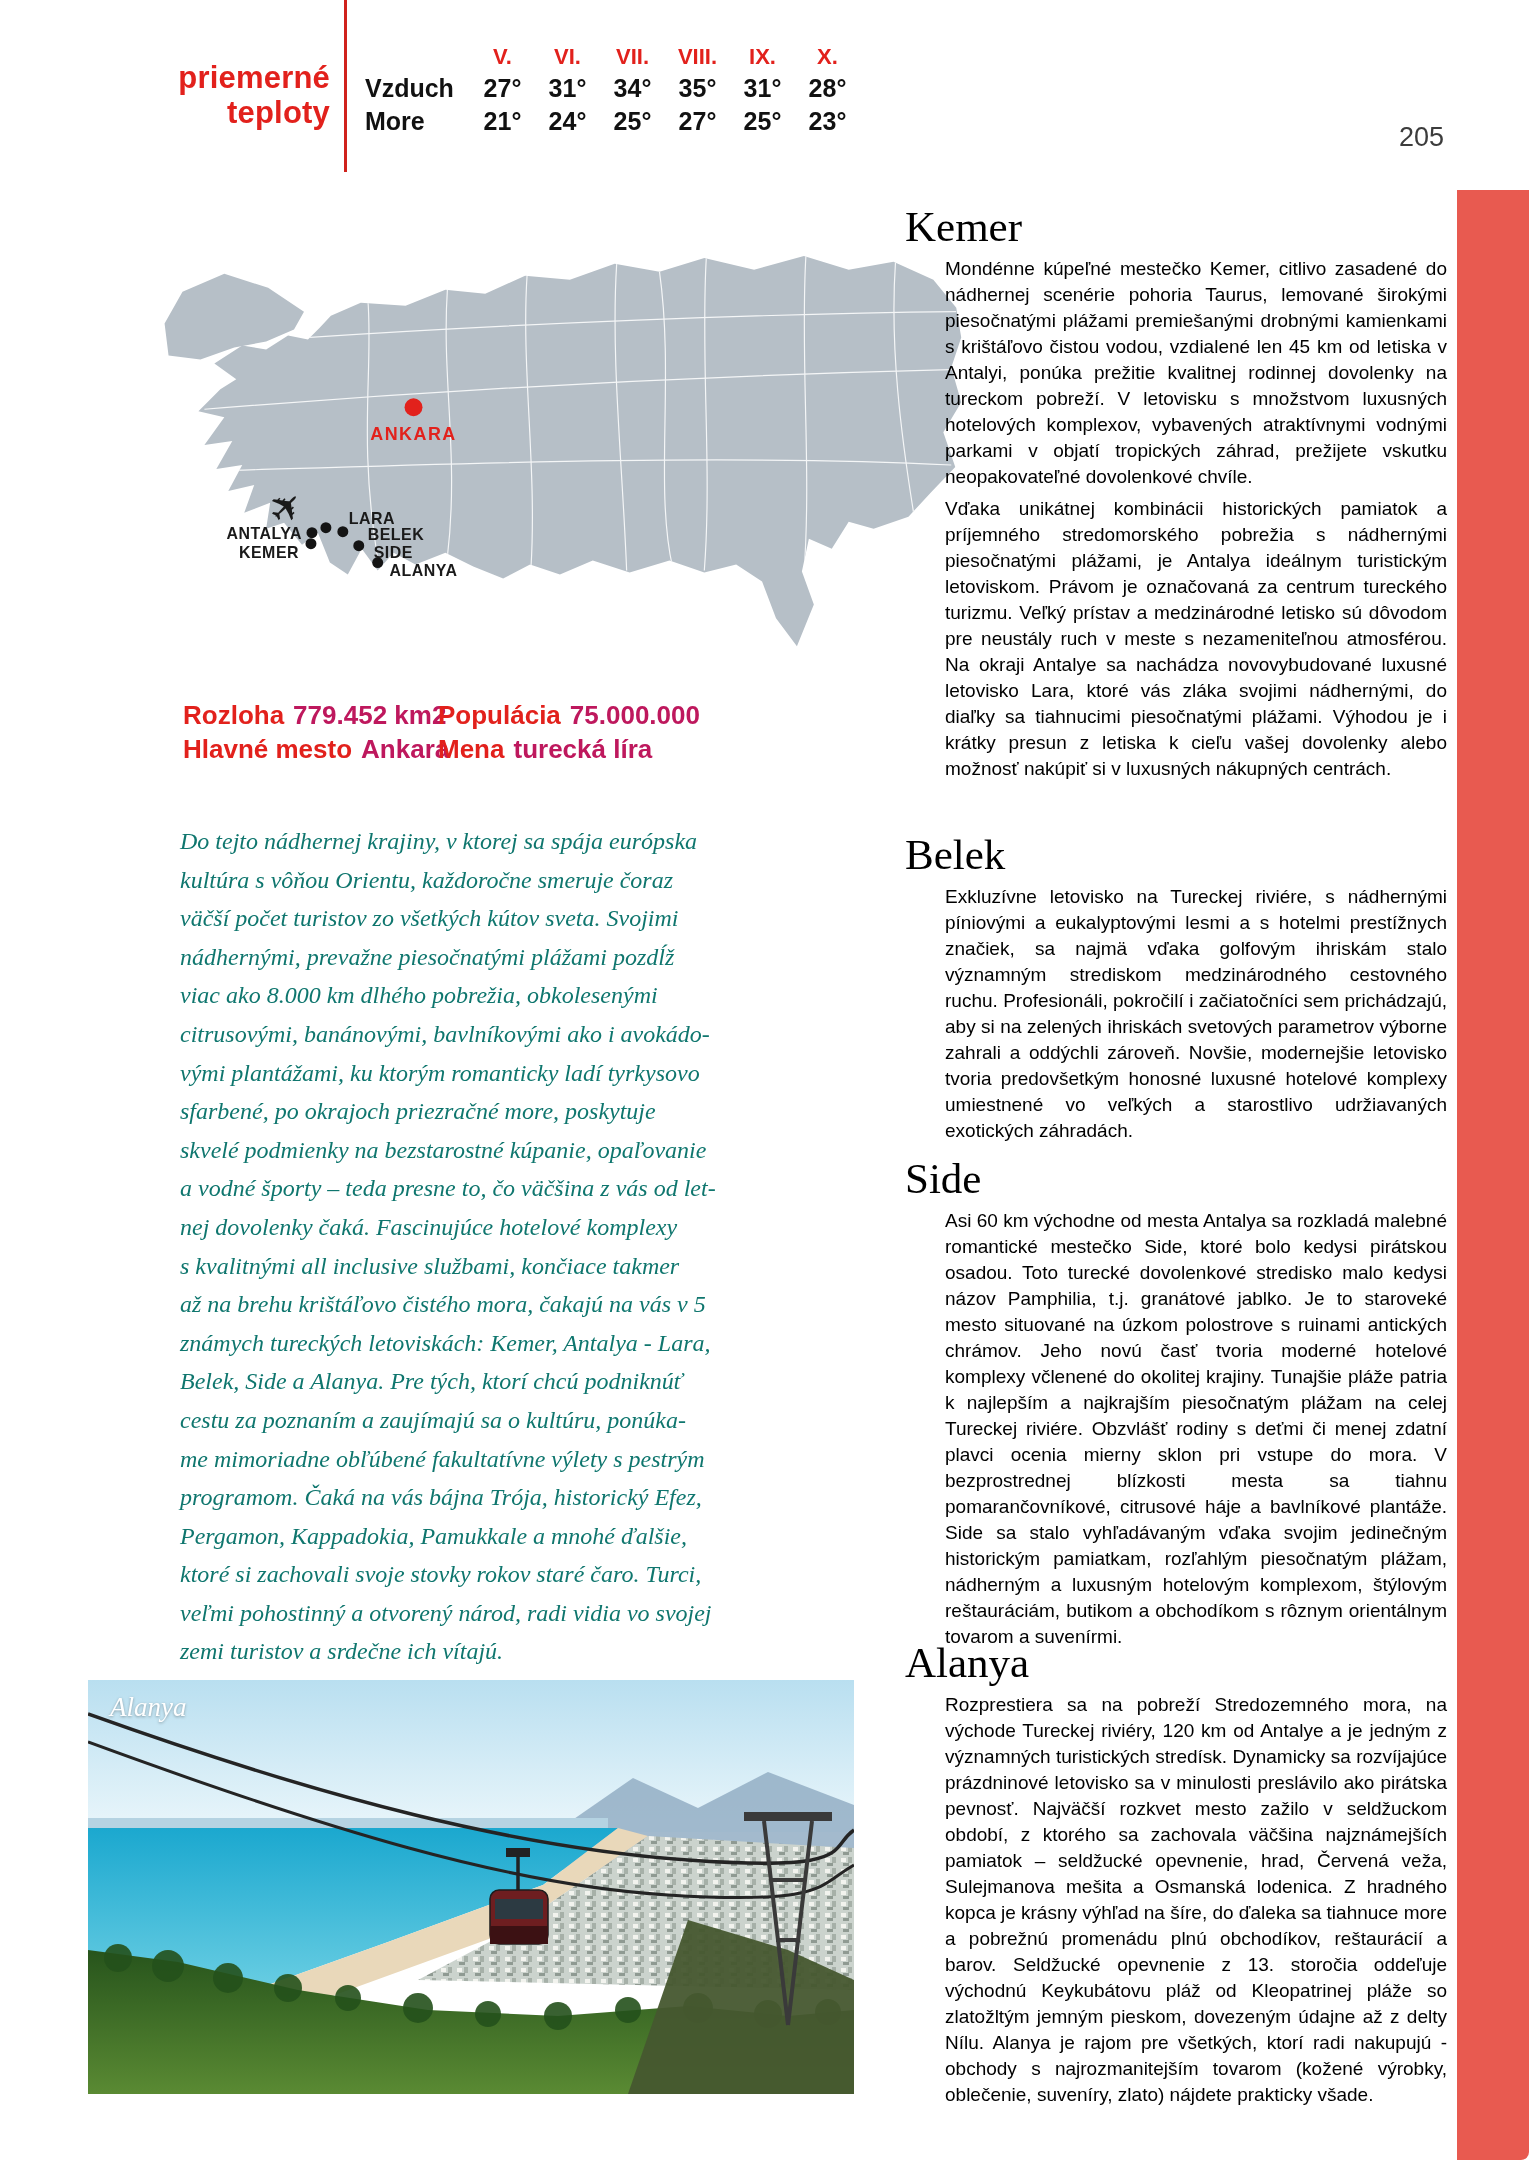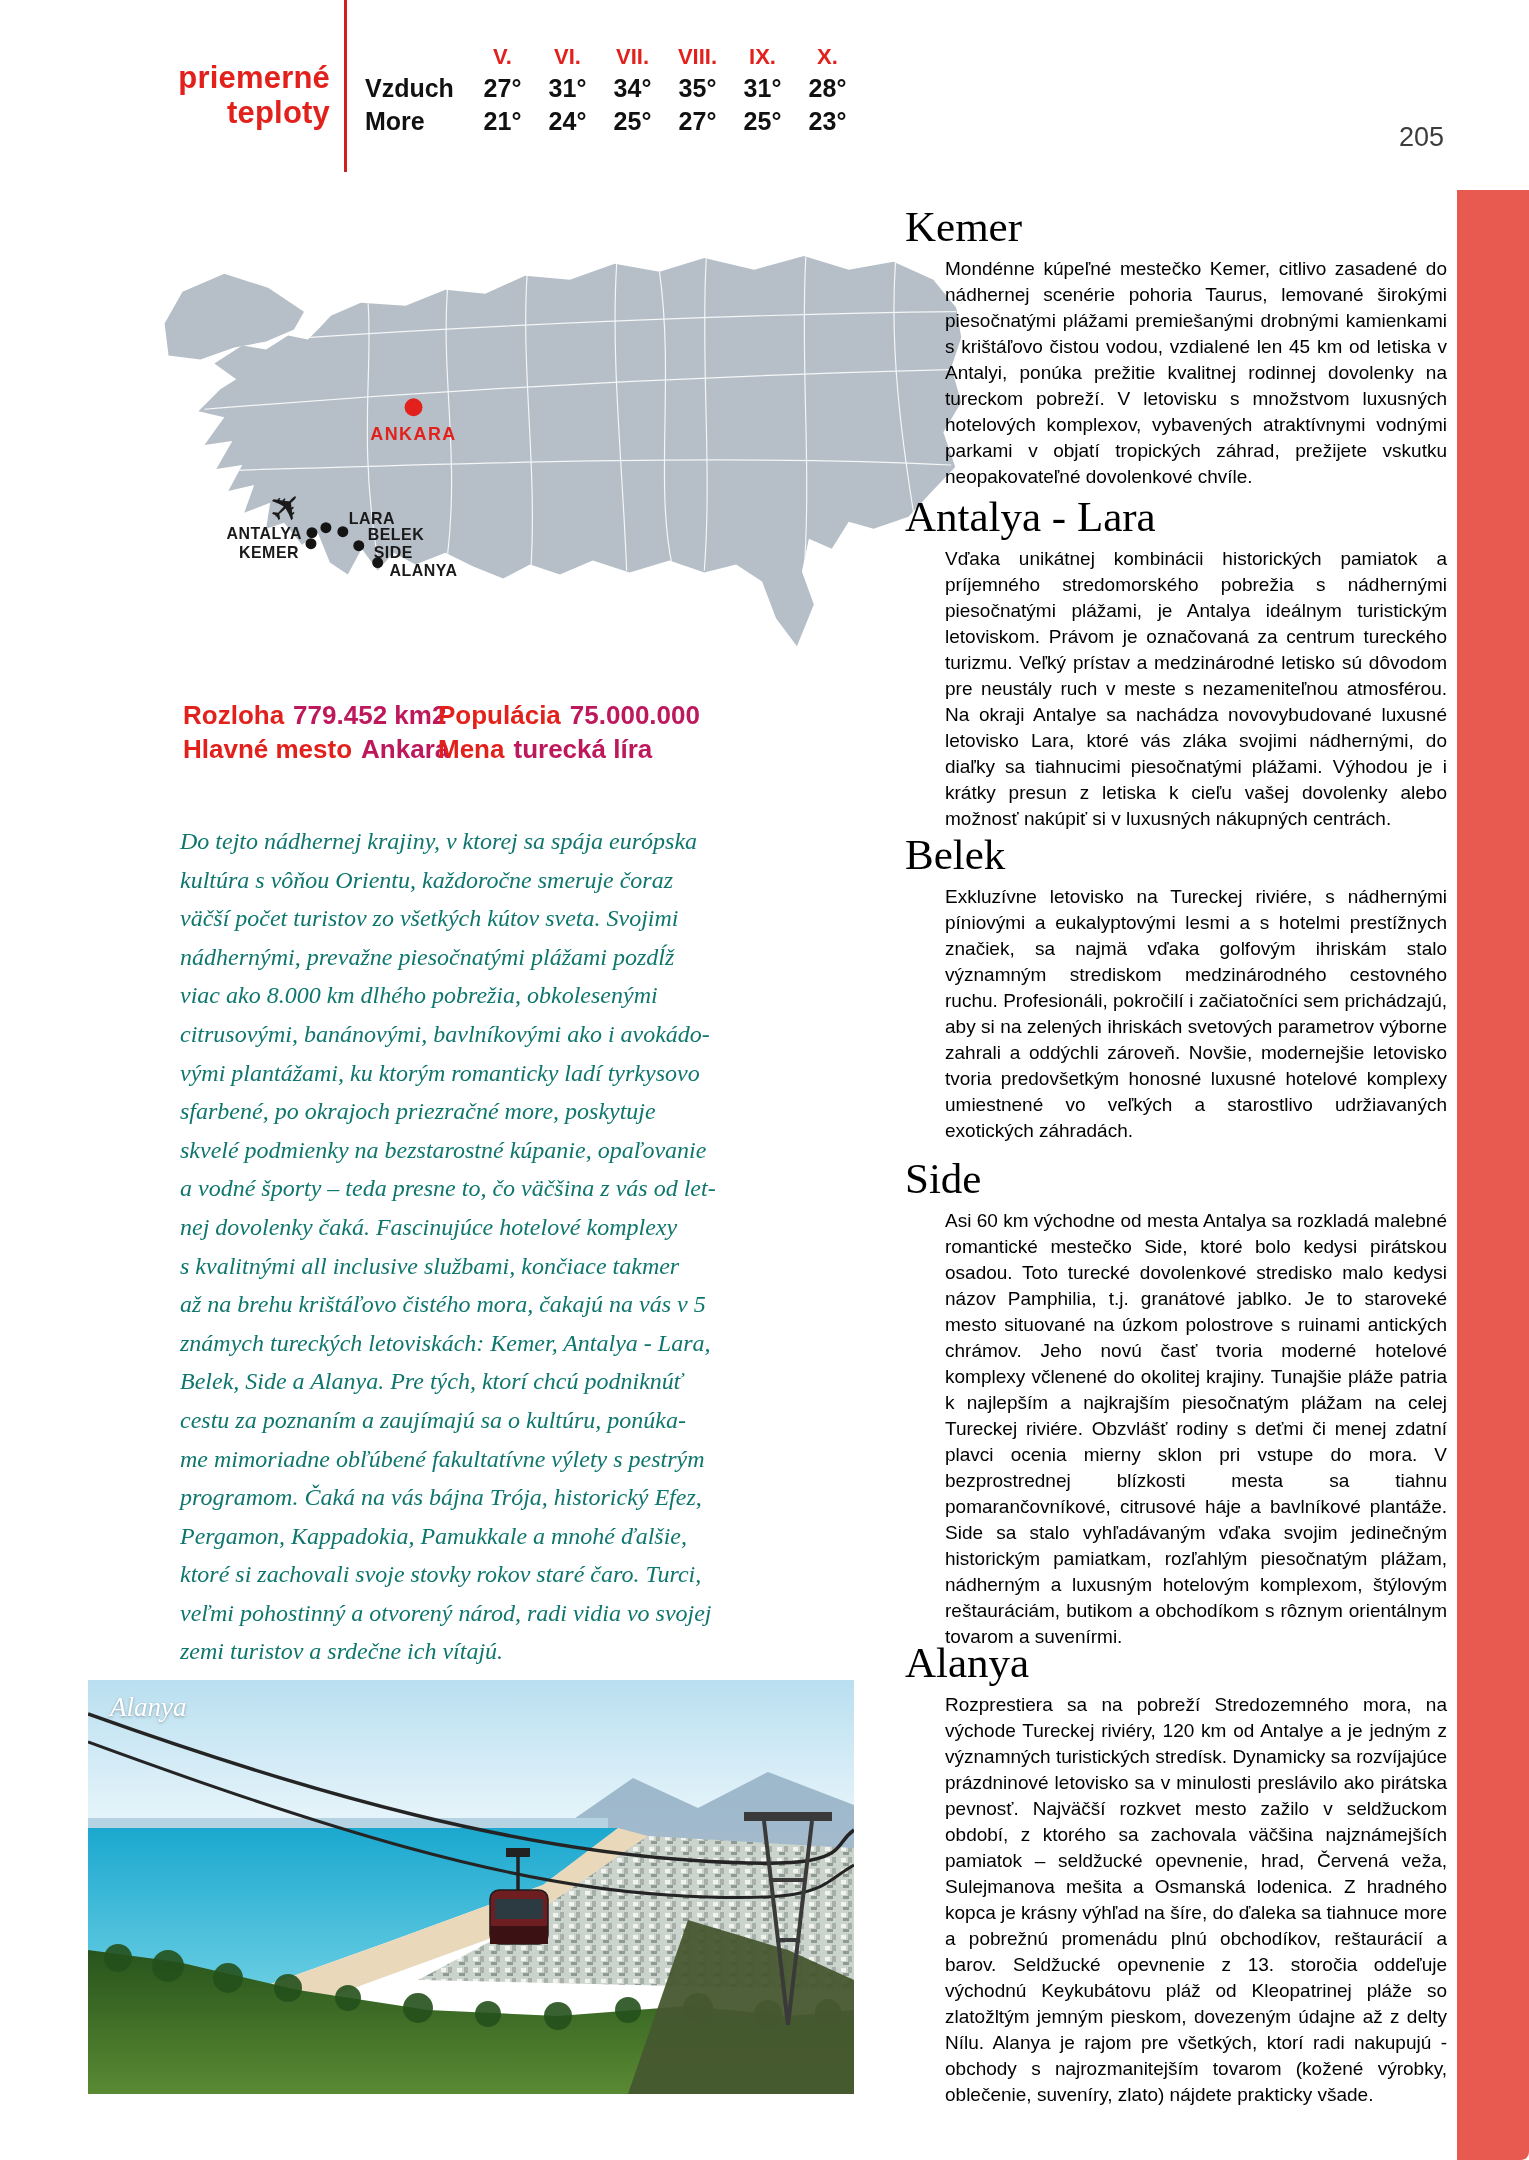--- a/index.html
+++ b/index.html
@@ -179,21 +179,20 @@
 Pergamon, Kappadokia, Pamukkale a mnohé ďalšie,
 ktoré si zachovali svoje stovky rokov staré čaro. Turci,
 veľmi pohostinný a otvorený národ, radi vidia vo svojej
 zemi turistov a srdečne ich vítajú.</div>
 
   <section class="sec" style="top:202px">
     <h2>Kemer</h2>
     <div class="body">Mondénne kúpeľné mestečko Kemer, citlivo zasadené do nádhernej scenérie pohoria Taurus, lemované širokými piesočnatými plážami premiešanými drobnými kamienkami s krištáľovo čistou vodou, vzdialené len 45 km od letiska v Antalyi, ponúka prežitie kvalitnej rodinnej dovolenky na tureckom pobreží. V letovisku s množstvom luxusných hotelových komplexov, vybavených atraktívnymi vodnými parkami v objatí tropických záhrad, prežijete vskutku neopakovateľné dovolenkové chvíle.</div>
   </section>
   <section class="sec" style="top:492px">
-    <h2>Antalya - Lara</h2>
     <div class="body">Vďaka unikátnej kombinácii historických pamiatok a príjemného stredomorského pobrežia s nádhernými piesočnatými plážami, je Antalya ideálnym turistickým letoviskom. Právom je označovaná za centrum tureckého turizmu. Veľký prístav a medzinárodné letisko sú dôvodom pre neustály ruch v meste s nezameniteľnou atmosférou. Na okraji Antalye sa nachádza novovybudované luxusné letovisko Lara, ktoré vás zláka svojimi nádhernými, do diaľky sa tiahnucimi piesočnatými plážami. Výhodou je i krátky presun z letiska k cieľu vašej dovolenky alebo možnosť nakúpiť si v luxusných nákupných centrách.</div>
   </section>
   <section class="sec" style="top:830px">
     <h2>Belek</h2>
     <div class="body">Exkluzívne letovisko na Tureckej riviére, s nádhernými píniovými a eukalyptovými lesmi a s hotelmi prestížnych značiek, sa najmä vďaka golfovým ihriskám stalo významným strediskom medzinárodného cestovného ruchu. Profesionáli, pokročilí i začiatočníci sem prichádzajú, aby si na zelených ihriskách svetových parametrov výborne zahrali a oddýchli zároveň. Novšie, modernejšie letovisko tvoria predovšetkým honosné luxusné hotelové komplexy umiestnené vo veľkých a starostlivo udržiavaných exotických záhradách.</div>
   </section>
   <section class="sec" style="top:1154px">
     <h2>Side</h2>
     <div class="body">Asi 60 km východne od mesta Antalya sa rozkladá malebné romantické mestečko Side, ktoré bolo kedysi pirátskou osadou. Toto turecké dovolenkové stredisko malo kedysi názov Pamphilia, t.j. granátové jablko. Je to staroveké mesto situované na úzkom polostrove s ruinami antických chrámov. Jeho novú časť tvoria moderné hotelové komplexy včlenené do okolitej krajiny. Tunajšie pláže patria k najlepším a najkrajším piesočnatým plážam na celej Tureckej riviére. Obzvlášť rodiny s deťmi či menej zdatní plavci ocenia mierny sklon pri vstupe do mora. V bezprostrednej blízkosti mesta sa tiahnu pomarančovníkové, citrusové háje a bavlníkové plantáže. Side sa stalo vyhľadávaným vďaka svojim jedinečným historickým pamiatkam, rozľahlým piesočnatým plážam, nádherným a luxusným hotelovým komplexom, štýlovým reštauráciám, butikom a obchodíkom s rôznym orientálnym tovarom a suvenírmi.</div>
   </section>

